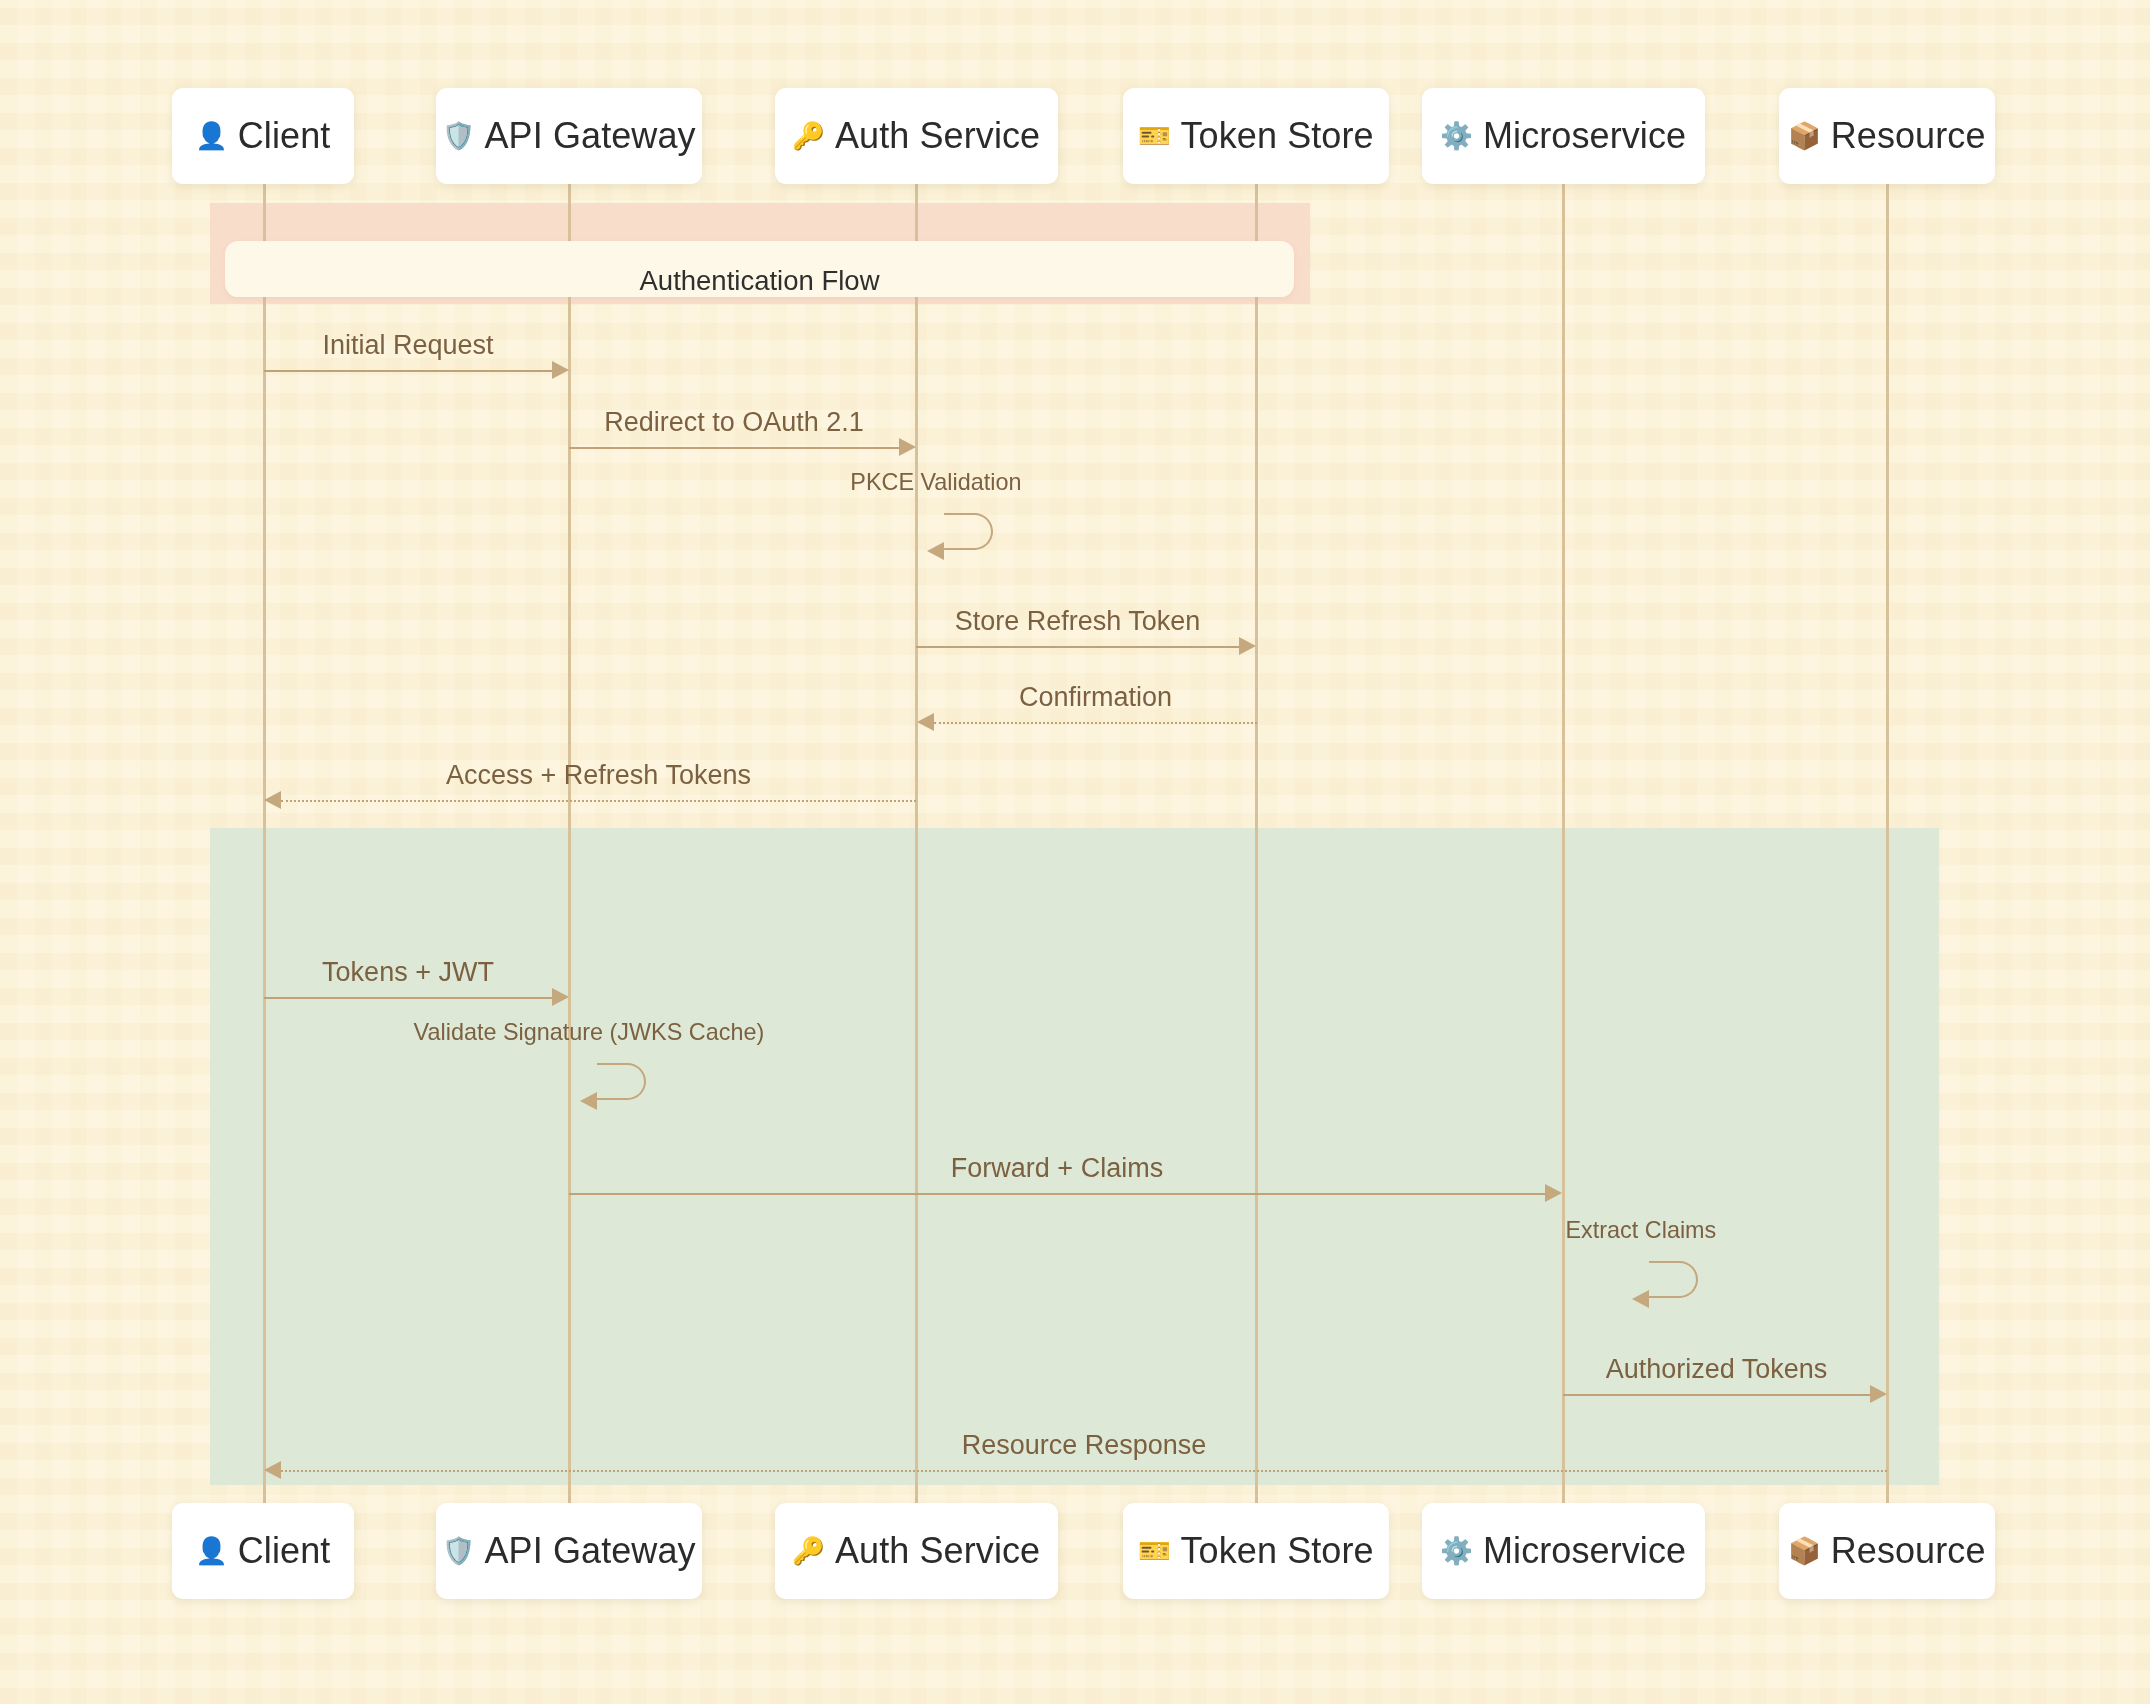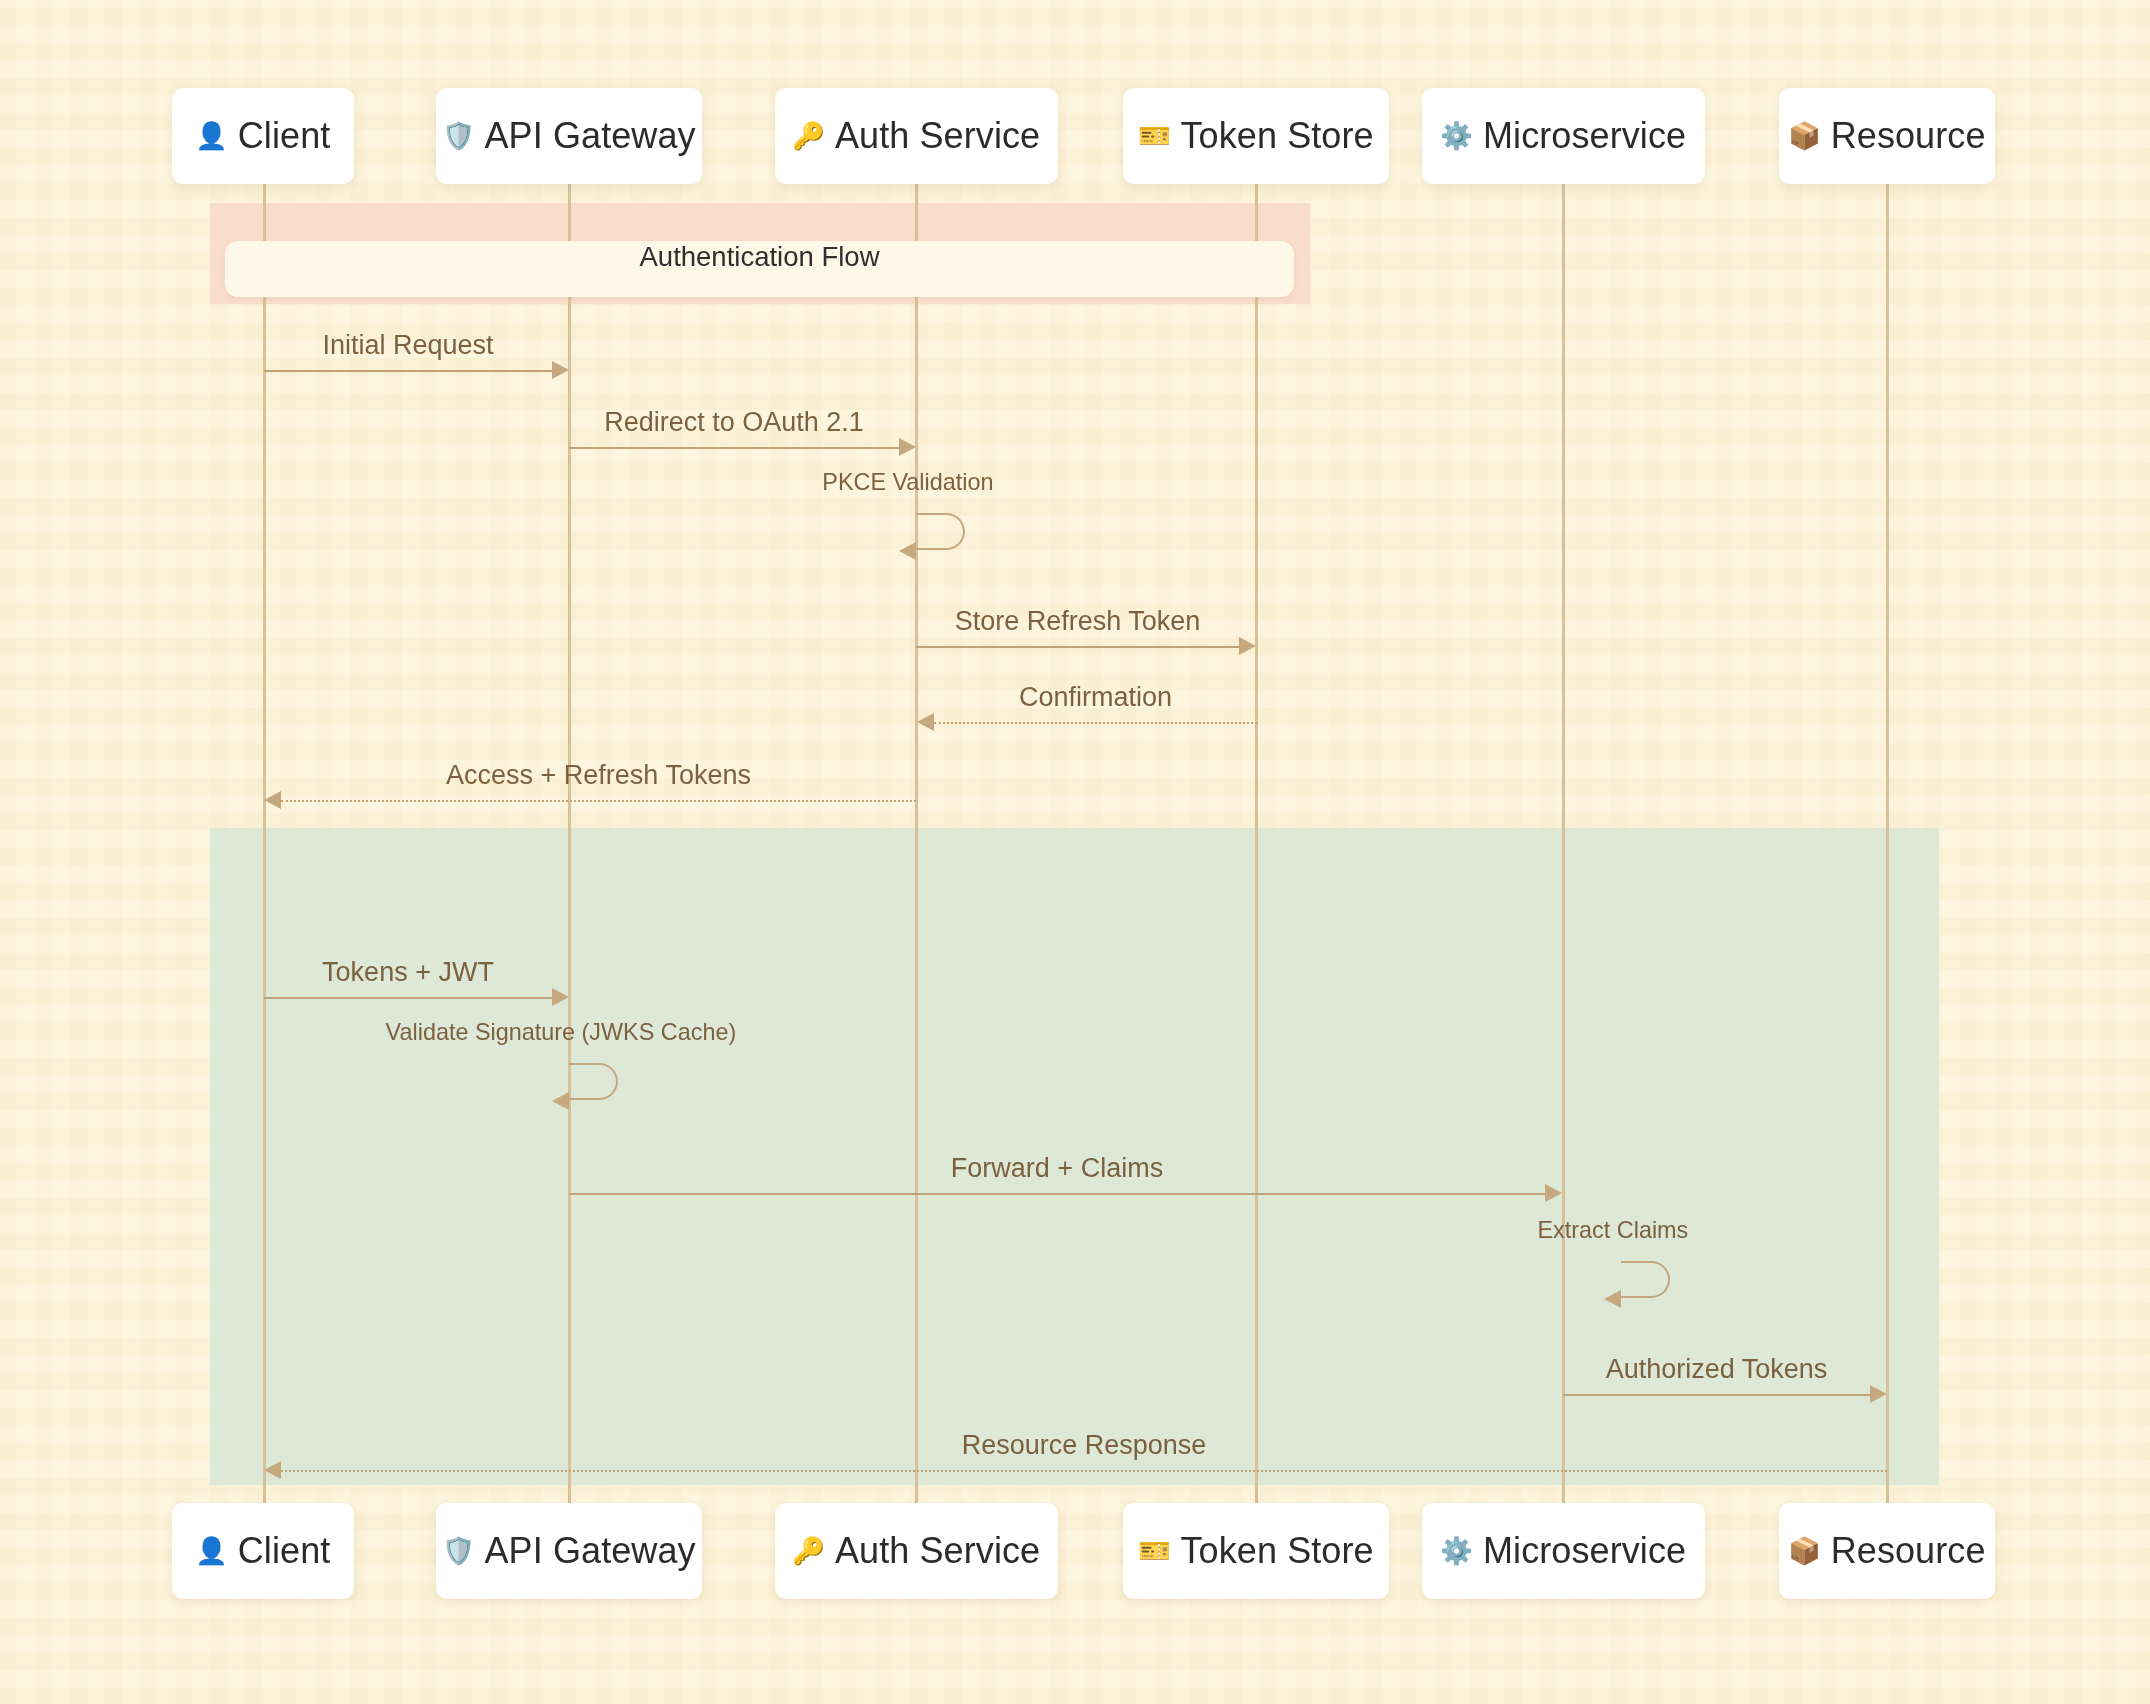--- a/index.html
+++ b/index.html
@@ -36,21 +36,21 @@
     position:absolute;
     width:2.5px;
     background:#d7c19b;
   }
   
   .band { position:absolute; }
   .bandlabel {
     position:absolute;
     background:#fdf8e7;
     border-radius:13.2px;
-    display:flex; align-items:flex-start; justify-content:center;
+    display:flex; align-items:flex-end; justify-content:center;
     font-size:27.5px; color:#2f2f2f;
     box-shadow:0 2px 6.1px rgba(160,130,80,.10);
   }
   
   .msg { position:absolute; }
   .msg .mline {
     position:absolute; left:0; top:0; height:0;
     border-top:2.5px solid #bfa277;
   }
   .msg.dashed .mline {
@@ -67,21 +67,21 @@
   .msg .mtext {
     position:absolute;
     left:0; width:100%;
     top:-40px;
     text-align:center;
     font-size:27px;
     color:#7c6141;
     white-space:nowrap;
   }
   
-  .selfloop { position:absolute; }
+  .selfloop { position:absolute;margin-left:28px; }
   .selfloop .lp {
     position:absolute; left:0; top:0;
     width:100%; height:100%;
     border:2.5px solid #c4a77c;
     border-left:none;
     border-radius:0 61px 61px 0;
   }
   .selfloop .head {
     position:absolute;
     left:-17.3px; bottom:-9.7px;

